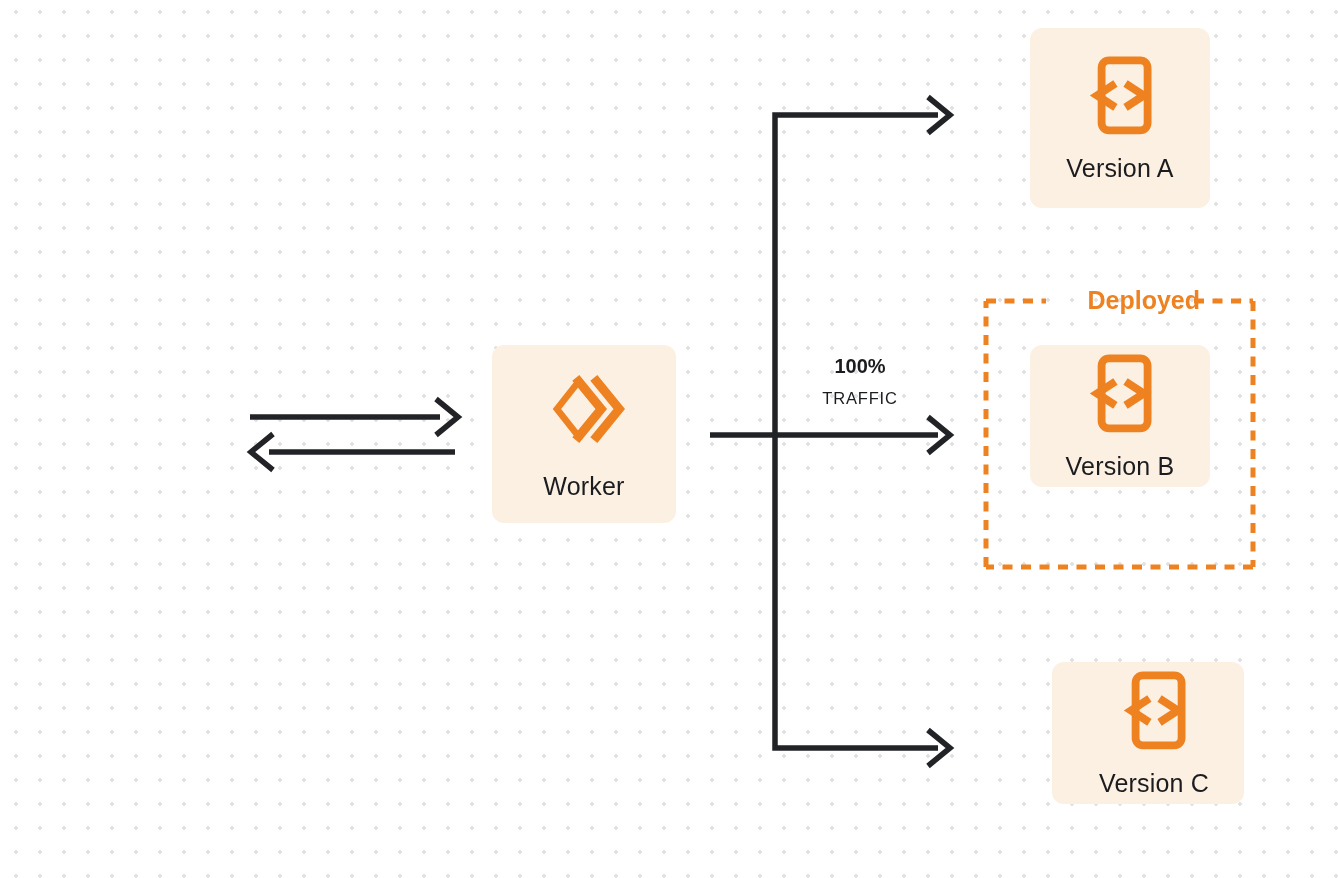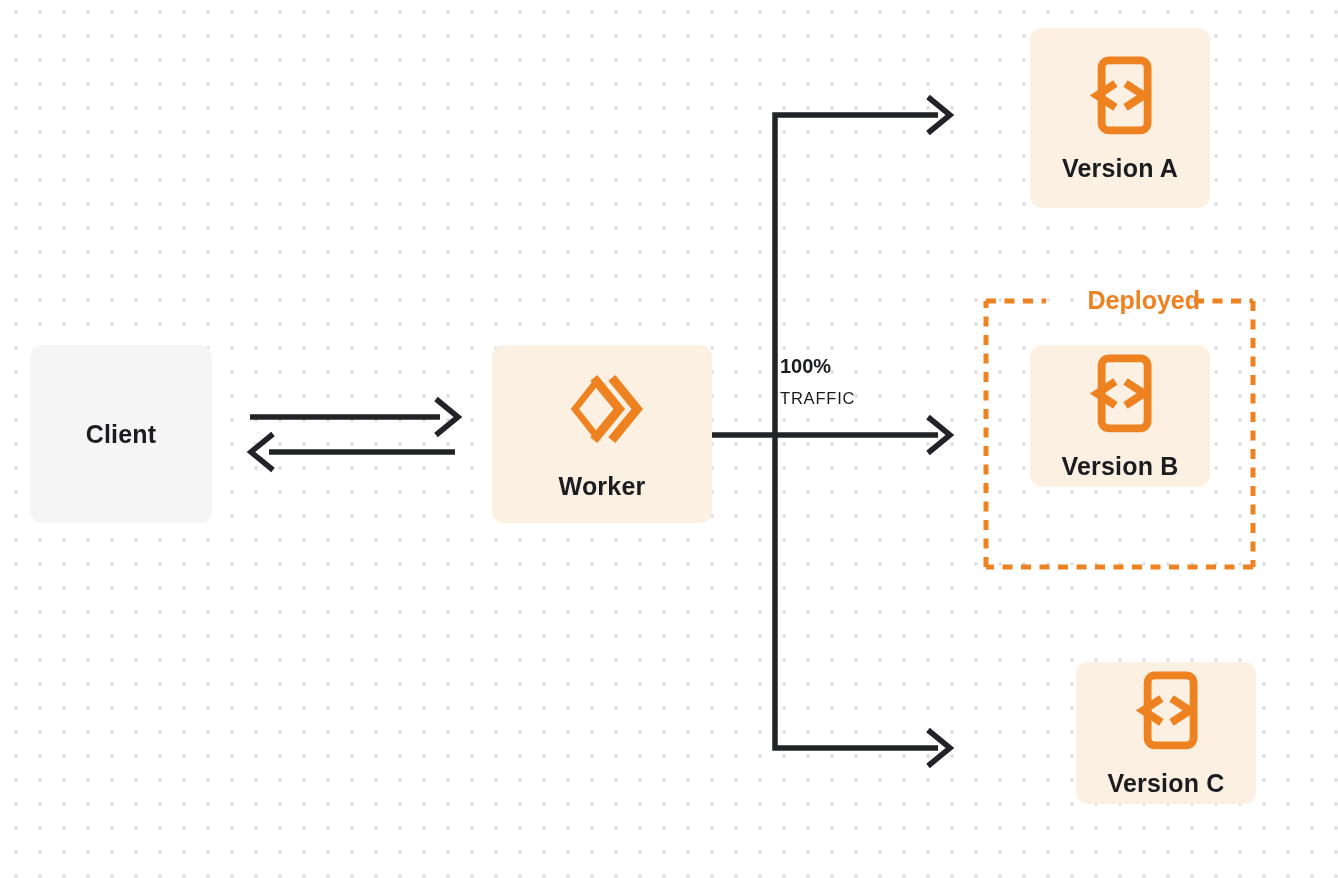--- a/index.html
+++ b/index.html
@@ -26,49 +26,50 @@
   .card {
     position: absolute;
     border-radius: 12px;
     display: flex;
     flex-direction: column;
     align-items: center;
     justify-content: center;
   }
   .card-label {
     font-size: 25px;
-    font-weight: 700;
+    font-weight: 400;
     color: #1b1c1f;
     letter-spacing: 0.2px;
     white-space: nowrap;
   }
   .client-card {
     left: 30px; top: 345px;
     width: 182px; height: 178px;
     background: #f5f5f6;
   }
   .worker-card {
     left: 492px; top: 345px;
-    width: 220px; height: 178px;
+    width: 184px; height: 178px;
     background: #fbf0e2;
     gap: 22px;
   }
   .version-card {
     width: 180px; height: 142px;
     background: #fbf0e2;
     gap: 8px;
   }
   .version-a { left: 1030px; top: 28px; height: 180px; }
   .version-b { left: 1030px; top: 345px; }
-  .version-c { left: 1076px; top: 662px; }
+  .version-c { left: 1052px; top: 662px; padding-left: 12px; }
   .icon-wrap { line-height: 0; }
   .traffic-label {
     position: absolute;
     left: 780px; top: 350px;
     width: 160px;
+    text-align: center;
     color: #1b1c1f;
   }
   .traffic-percent {
     display: block;
     font-size: 20px;
     font-weight: 700;
     line-height: 32px;
   }
   .traffic-word {
     display: block;
@@ -122,23 +123,20 @@
 
     <g stroke="#EE8120" stroke-width="5" stroke-dasharray="10 8.5">
       <path d="M986 301 L1046 301"></path>
       <path d="M1194 301 L1253 301"></path>
       <path d="M1253 301 L1253 567"></path>
       <path d="M1253 567 L986 567"></path>
       <path d="M986 567 L986 301"></path>
     </g>
   </svg>
 
-  <div class="card client-card">
-    <span class="card-label">Client</span>
-  </div>
 
   <div class="card worker-card">
     <span class="icon-wrap">
       <svg width="82" height="82" viewBox="0 0 100 100" fill="none" stroke="#ee8120" stroke-linejoin="miter">
         <path d="M43 17 L17 50 L43 83" stroke-width="8"></path>
         <path d="M40 12 L71 50 L40 88" stroke-width="11"></path>
         <path d="M62 12 L93 50 L62 88" stroke-width="11"></path>
       </svg>
     </span>
     <span class="card-label">Worker</span>

